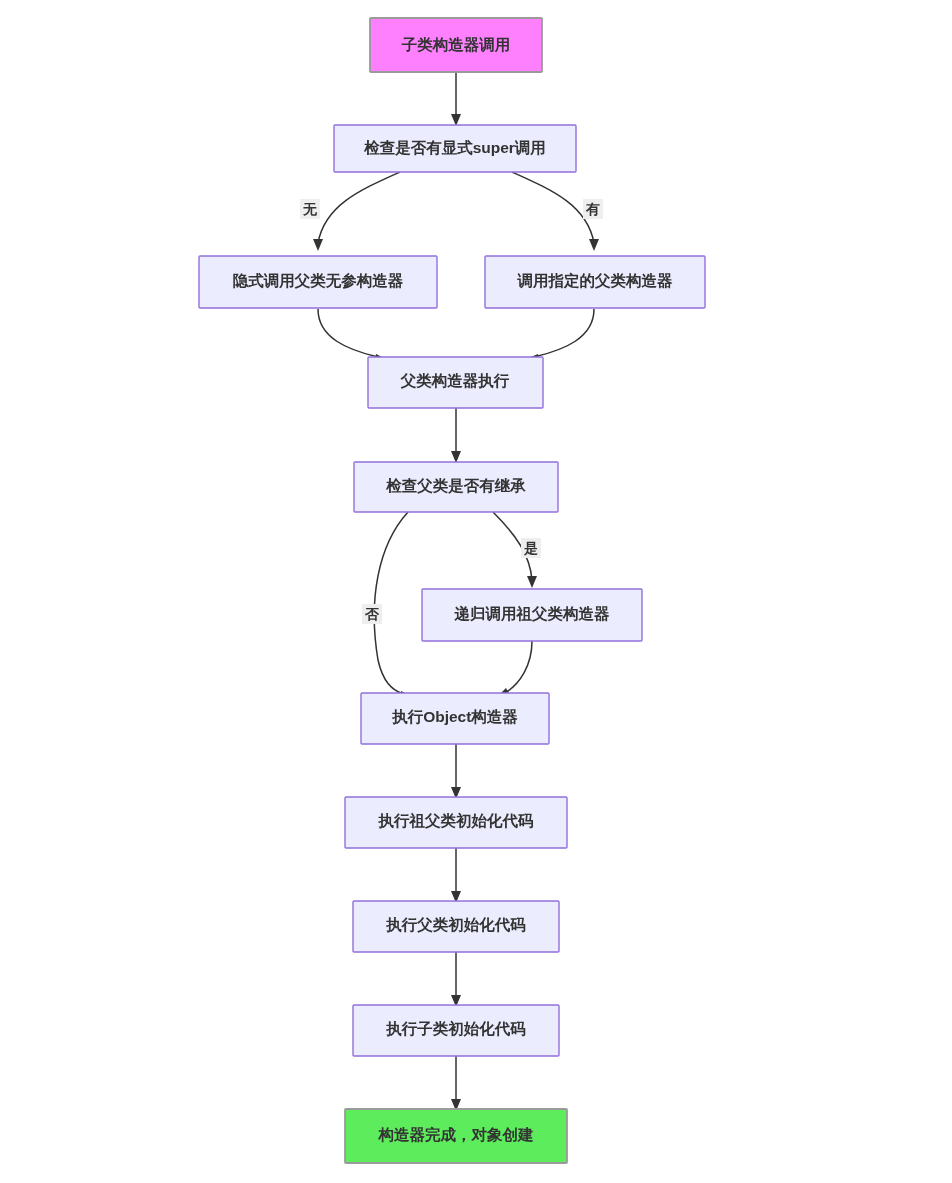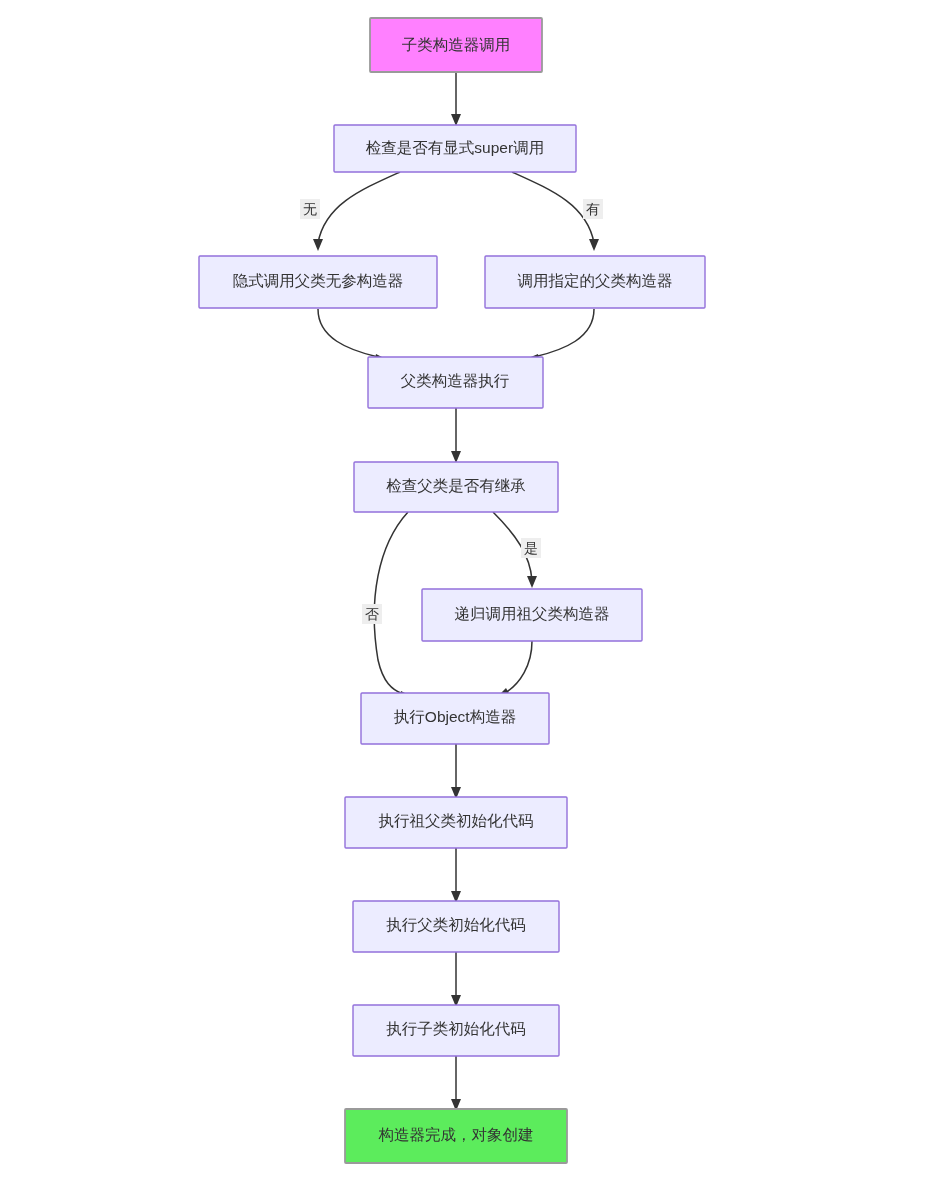--- a/index.html
+++ b/index.html
@@ -10,20 +10,21 @@
   body {
     width: 952px;
     height: 1183px;
     font-family: "Liberation Sans", "DejaVu Sans", sans-serif;
     overflow: hidden;
   }
   #flowchart-root {
     position: relative;
     width: 952px;
     height: 846px;
+    font-weight: bold;
   }
   svg#flow-svg {
     position: absolute;
     top: 0;
     left: 0;
     width: 952px;
     height: 1183px;
   }
   .node-rect {
     stroke-width: 1.4px;

